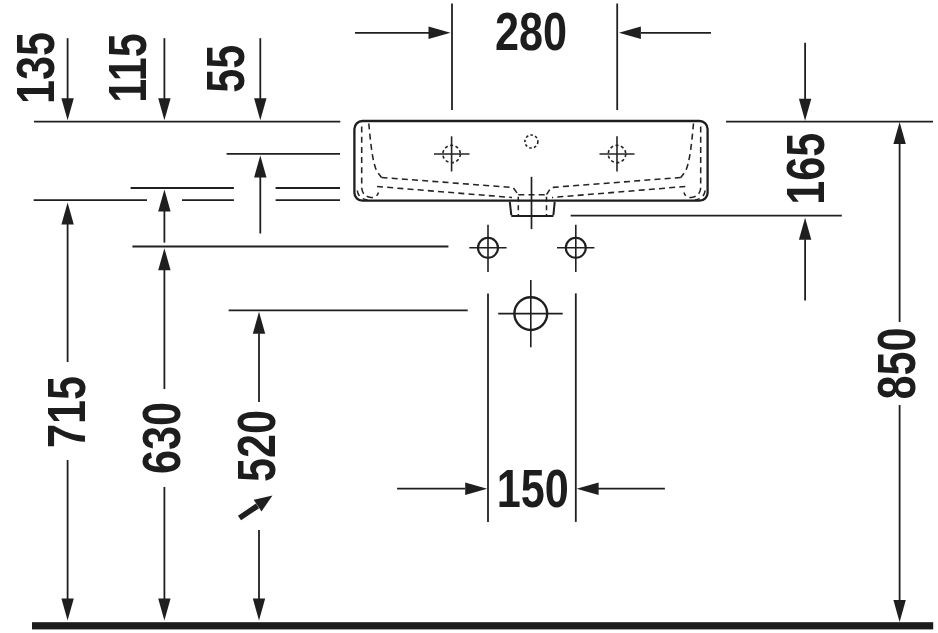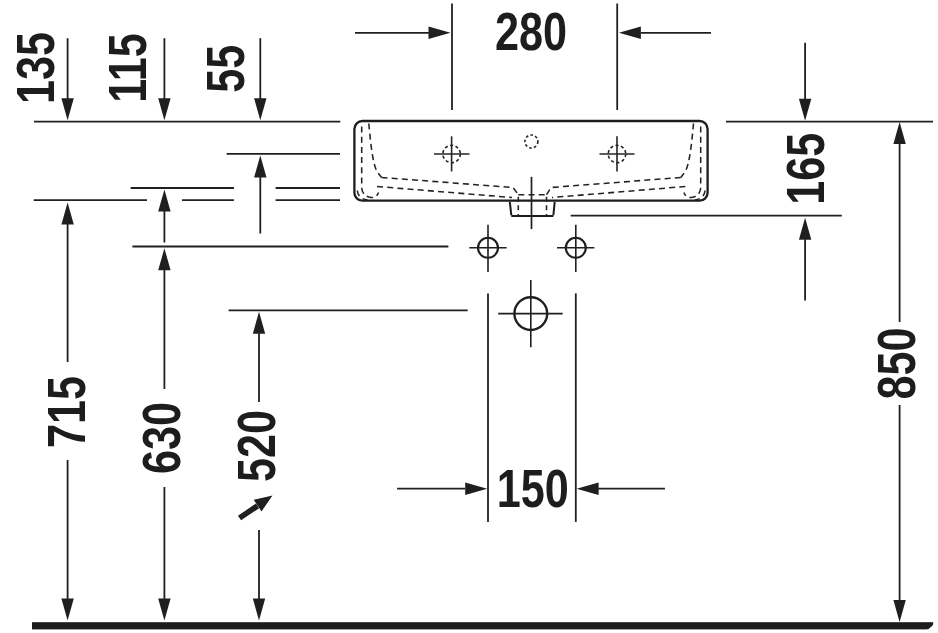--- a/index.html
+++ b/index.html
@@ -1,16 +1,16 @@
 <!DOCTYPE html>
 <html><head>
 <meta charset="utf-8">
 <style>
   html,body{margin:0;padding:0;background:#ffffff;}
-  .page{position:relative;width:938px;height:633px;background:#ffffff;overflow:hidden;border-radius:22px;}
+  .page{position:relative;width:938px;height:633px;background:#ffffff;overflow:hidden;}
   svg{position:absolute;left:0;top:0;}
   text{font-family:"Liberation Sans",sans-serif;font-weight:bold;fill:#1d1d1d;}
 </style>
 </head>
 <body>
 <div class="page">
 <svg width="938" height="633" viewBox="0 0 938 633">
   <g fill="none" stroke="#202020" stroke-width="1.8">
 
     <line x1="34" y1="121.7" x2="340.3" y2="121.7"></line>

